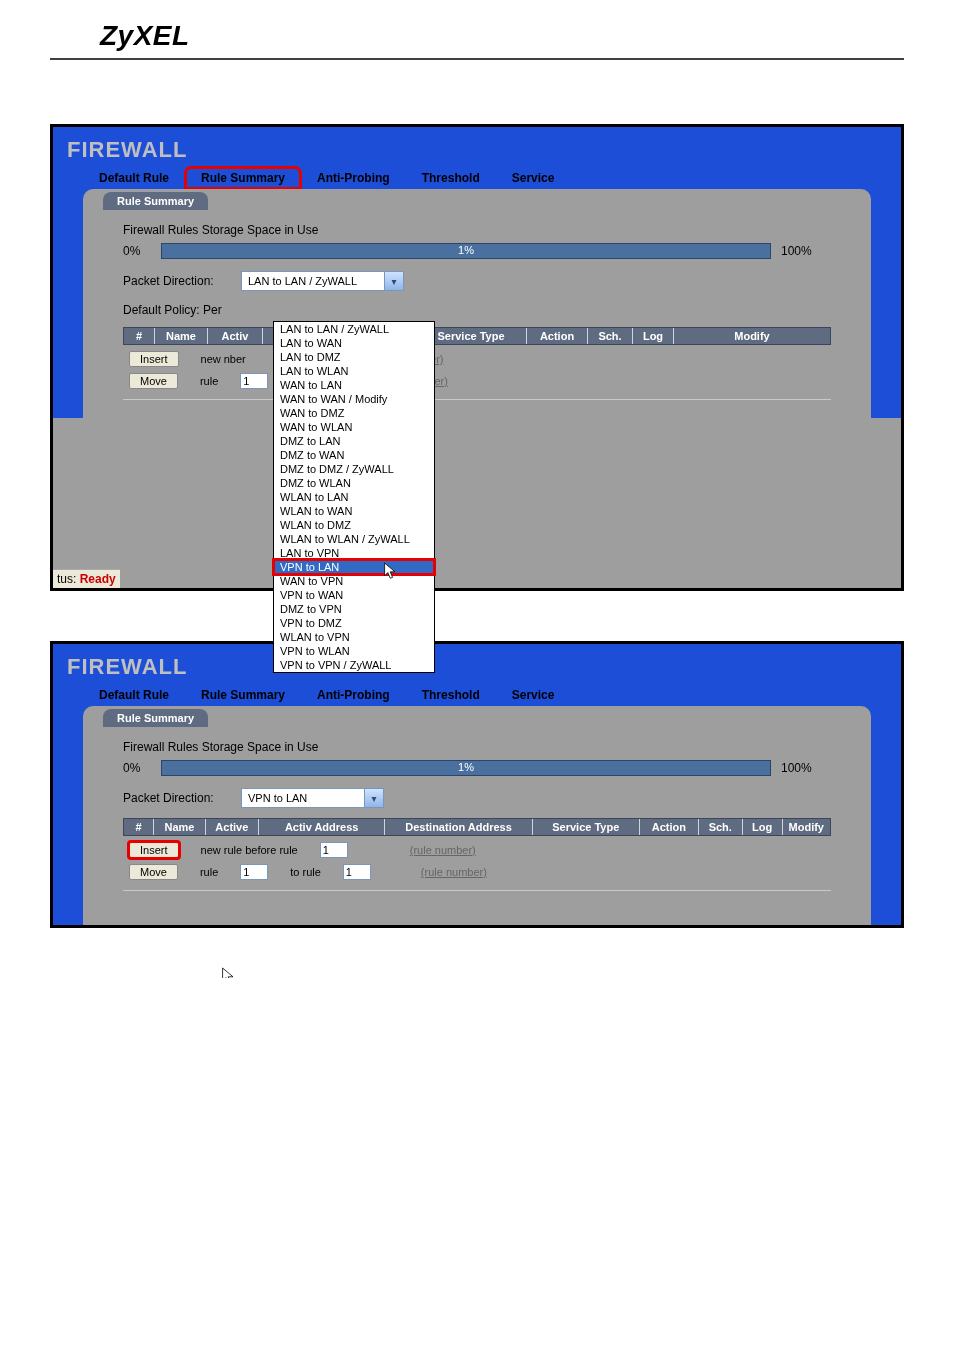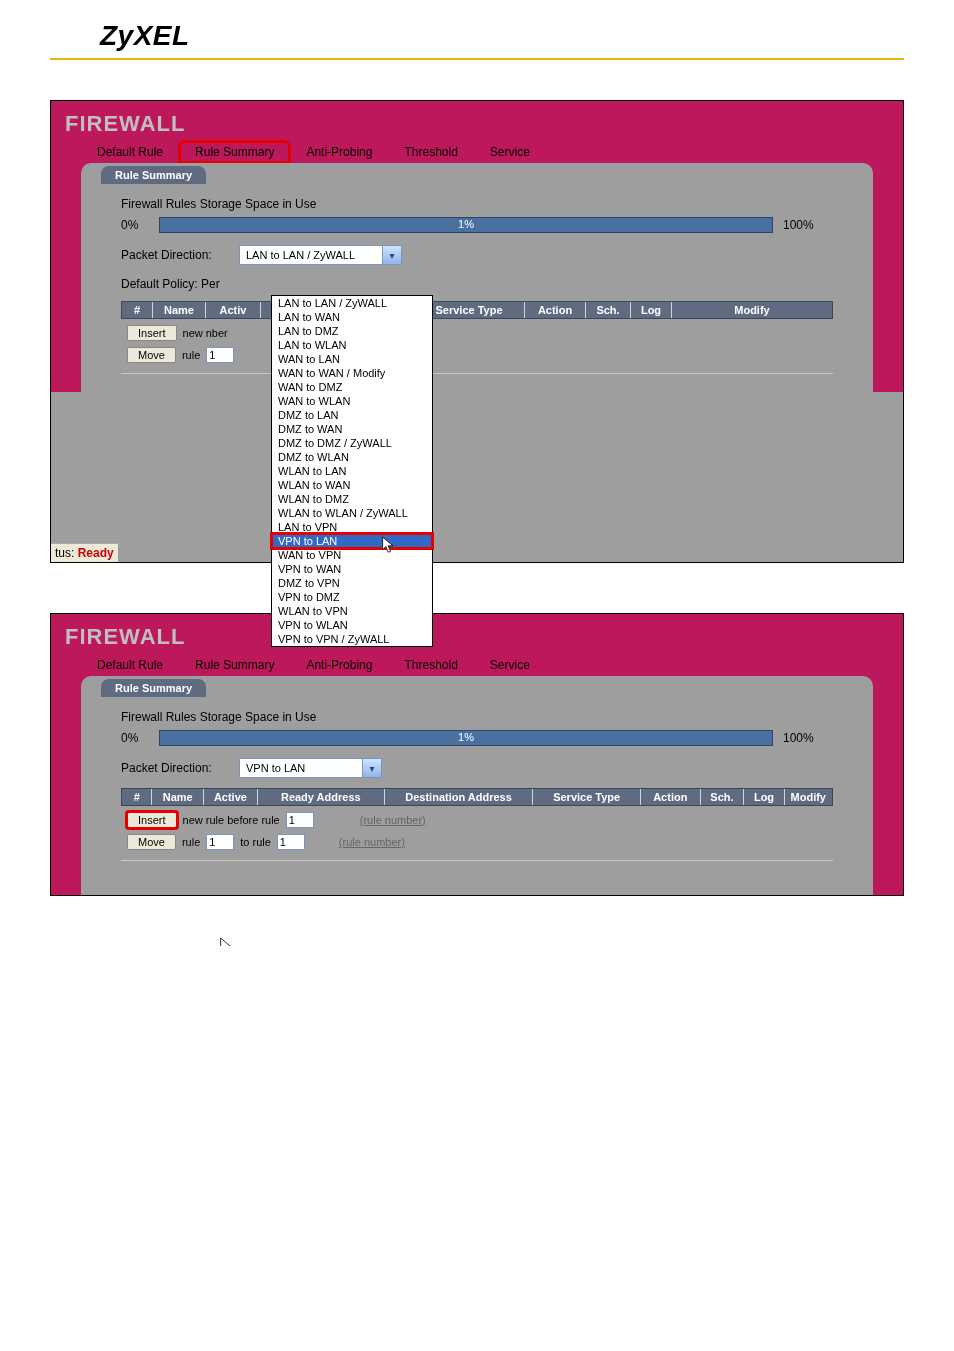--- a/index.html
+++ b/index.html
@@ -5,53 +5,53 @@
   body {
     margin: 0;
     padding: 0;
     font-family: Arial, Helvetica, sans-serif;
     background: #fff;
     color: #000;
     width: 954px;
   }
   .page-header {
     padding: 20px 50px 6px 50px;
-    border-bottom: 2px solid #eab308;
+    border-bottom: 2px solid #404040;
     margin: 0 50px 10px 50px;
   }
   .logo {
     font-family: "Trebuchet MS", Arial, sans-serif;
     font-size: 28px;
     font-weight: 900;
     font-style: italic;
     letter-spacing: 0.5px;
   }
 
   .panel-outer {
-    margin: 40px 50px 50px 50px;
-    border: 1px solid #000000;
+    margin: 64px 50px 50px 50px;
+    border: 3px solid #000000;
     position: relative;
-    background: #be185d;
+    background: #1d4ed8;
   }
   .firewall-title {
     font-family: Verdana, Arial, sans-serif;
     font-size: 22px;
     font-weight: 700;
     color: #bfbfbf;
     letter-spacing: 1px;
     margin: 10px 0 4px 14px;
   }
 
   .tabs {
     display: flex;
     align-items: flex-start;
     gap: 0;
     margin-left: 30px;
     font-size: 12px;
-    font-weight: 400;
+    font-weight: 700;
   }
   .tab {
     padding: 4px 16px;
     border-top-left-radius: 6px;
     border-top-right-radius: 6px;
     cursor: pointer;
   }
   .tab.red-box {
     outline: 3px solid #e60000;
     outline-offset: -2px;
@@ -158,21 +158,21 @@
   .col-dst   { width: 140px; }
   .col-stype { width: 98px; }
   .col-action{ width: 48px; }
   .col-sch   { width: 32px; }
   .col-log   { width: 28px; }
   .col-mod   { flex: 1; }
 
   .ctrl-row {
     display: flex;
     align-items: center;
-    gap: 6px;
+    gap: 22px;
     font-size: 11px;
     margin-top: 6px;
     padding-left: 6px;
   }
   .btn {
     font-size: 11px;
     padding: 1px 10px;
     background: #ece9d8;
     border: 1px solid #888;
     border-radius: 2px;
@@ -392,21 +392,21 @@
         <div class="select-box">
           <span class="select-text" style="min-width:110px">VPN to LAN</span>
           <span class="select-btn">▾</span>
         </div>
       </div>
 
       <div class="header-row">
         <div class="col-num">#</div>
         <div class="col-name">Name</div>
         <div class="col-act">Active</div>
-        <div class="col-src">Ready Address</div>
+        <div class="col-src">Activ Address</div>
         <div class="col-dst">Destination Address</div>
         <div class="col-stype">Service Type</div>
         <div class="col-action">Action</div>
         <div class="col-sch">Sch.</div>
         <div class="col-log">Log</div>
         <div class="col-mod">Modify</div>
       </div>
 
       <div class="ctrl-row">
         <button class="btn red-box">Insert</button>

